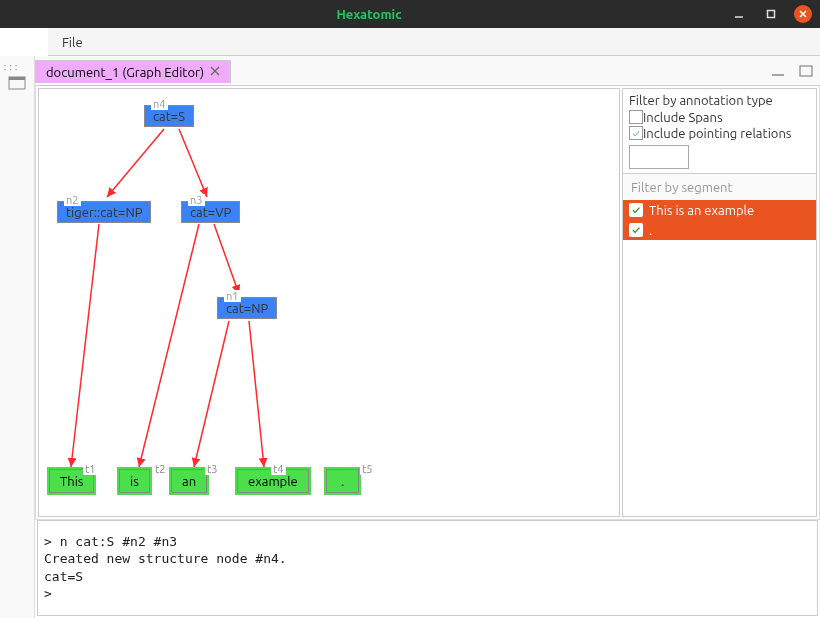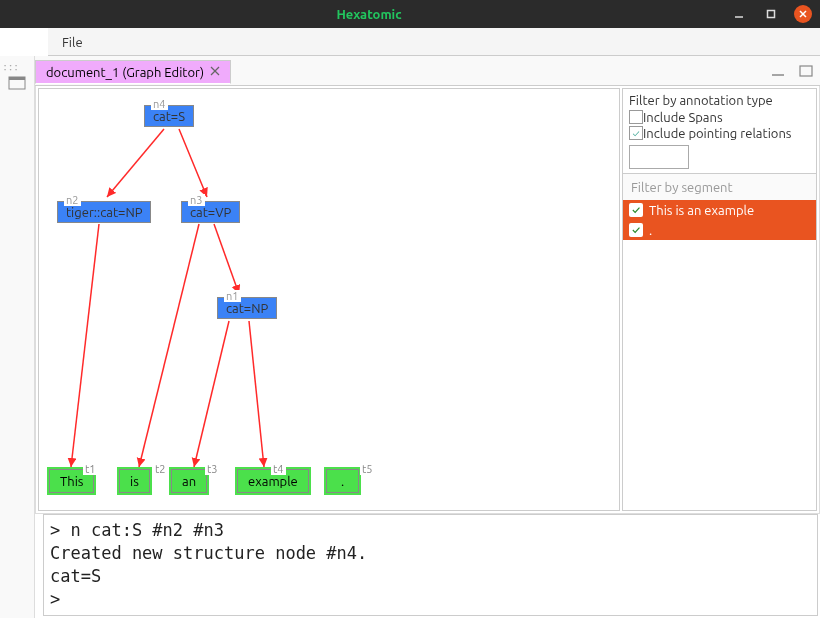--- a/index.html
+++ b/index.html
@@ -42,21 +42,21 @@
   .panel-section { padding: 4px 6px; }
   .panel-title { color: #333; margin-bottom: 2px; }
   .chk-row { display: flex; align-items: flex-start; gap: 0; padding: 1px 0; color: #333; }
   .chk { width: 14px; height: 14px; border: 1px solid #999; background: #fff; display: inline-flex; align-items: center; justify-content: center; font-size: 10px; color: #4a9; }
   .filter-input { width: 60px; height: 24px; border: 1px solid #aaa; margin-top: 4px; }
   .seg-header { border-top: 1px solid #ccc; padding: 6px 8px; color: #999; background: #fafafa;}
   .seg-list { flex: 1; background: #fff; }
   .seg-item { background: #e95420; color: #fff; padding: 3px 6px; display: flex; align-items: center; gap: 6px; }
   .seg-chk { width: 14px; height: 14px; background: #fff; border-radius: 2px; color: #2a8a2a; display: flex; align-items: center; justify-content: center; font-size: 11px; font-weight: bold; }
   
-  .console { font-family: "DejaVu Sans Mono", monospace; font-size: 17px; padding: 4px 6px; border: 1px solid #ccc; margin: 0 2px 2px 8px; white-space: pre; color: #222; line-height: 1.35; }
+  .console { font-family: "DejaVu Sans Mono", monospace; font-size: 13px; padding: 12px 6px; border: 1px solid #ccc; margin: 0 2px 2px 2px; white-space: pre; color: #222; line-height: 1.35; }
 </style>
 </head>
 <body>
 
 <div class="titlebar">
   <span class="titlebar-title">Hexatomic</span>
   <div class="titlebar-controls">
     <span class="tb-btn">
       <svg width="12" height="12" viewBox="0 0 12 12">
           <line x1="2" y1="9" x2="10" y2="9" stroke="#ddd" stroke-width="1.5"></line>

